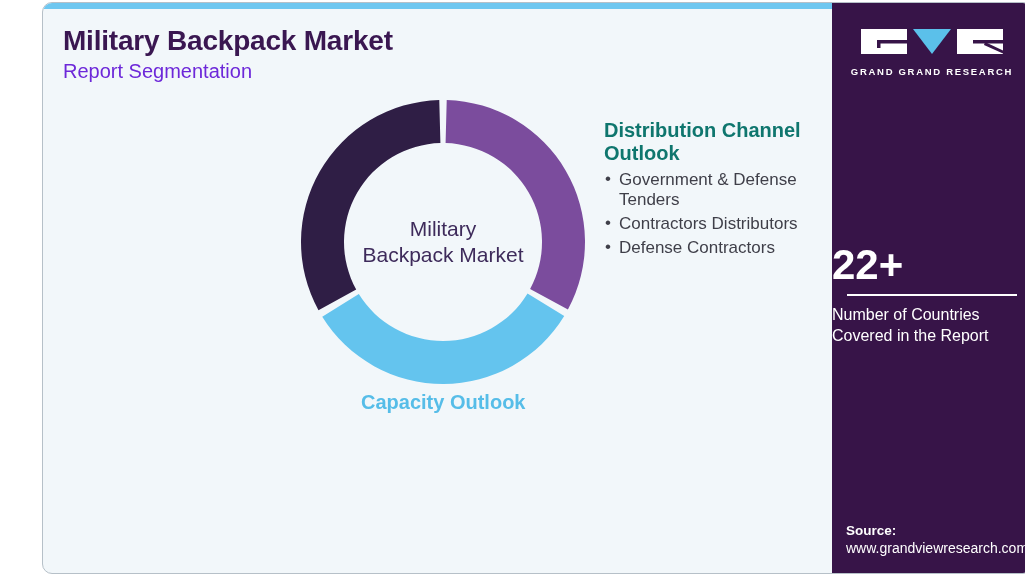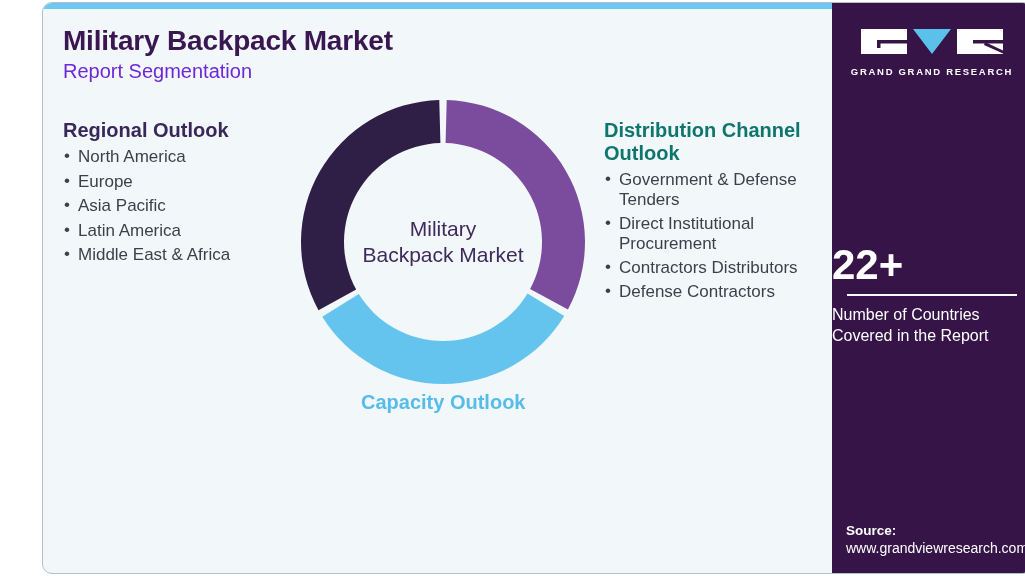--- a/index.html
+++ b/index.html
@@ -53,48 +53,37 @@
 <div id="card" style="background: rgb(242, 247, 250);">
 
   <div id="main">
     <div id="top-strip" style="background: rgb(110, 199, 240);"></div>
 
     <div id="header">
       <div id="title" style="color: rgb(58, 23, 81);">Military Backpack Market</div>
       <div id="subtitle" style="color: #6d28d9;">Report Segmentation</div>
     </div>
 
-    <div id="regional-section">
-      <div class="section-heading" style="color: rgb(56, 40, 90);">Regional Outlook</div>
-      <ul class="bullets">
-          <li>North America</li>
-          <li>Europe</li>
-          <li>Asia Pacific</li>
-          <li>Latin America</li>
-          <li>Middle East &amp; Africa</li>
-        </ul>
-    </div>
 
     <div id="donut-wrap">
       <svg id="donut-svg" width="288" height="288" viewBox="0 0 288 288">
           <path d="M147.72 2.05 A142 142 0 0 1 268.93 211.50 L231.10 191.06 A99 99 0 0 0 146.59 45.03 Z" fill="#7b4c9d"></path>
           <path d="M265.23 217.94 A142 142 0 0 1 23.24 218.70 L59.81 196.08 A99 99 0 0 0 228.52 195.55 Z" fill="#64c4ee"></path>
           <path d="M19.49 212.28 A142 142 0 0 1 140.28 2.05 L141.41 45.03 A99 99 0 0 0 57.20 191.60 Z" fill="#2f1e45"></path>
         </svg>
       <div id="donut-label">
         <span>Military</span>
         <span>Backpack Market</span>
       </div>
     </div>
 
     <div id="distribution-section">
       <div class="section-heading" style="color: #0f766e;">Distribution Channel Outlook</div>
       <ul class="bullets">
           <li>Government &amp; Defense Tenders</li>
-          <li>Direct Institutional Procurement</li>
           <li>Contractors Distributors</li>
           <li>Defense Contractors</li>
         </ul>
     </div>
 
     <div id="capacity-section">
       <div class="section-heading" style="color: rgb(86, 189, 232);">Capacity Outlook</div>
     </div>
   </div>
 

